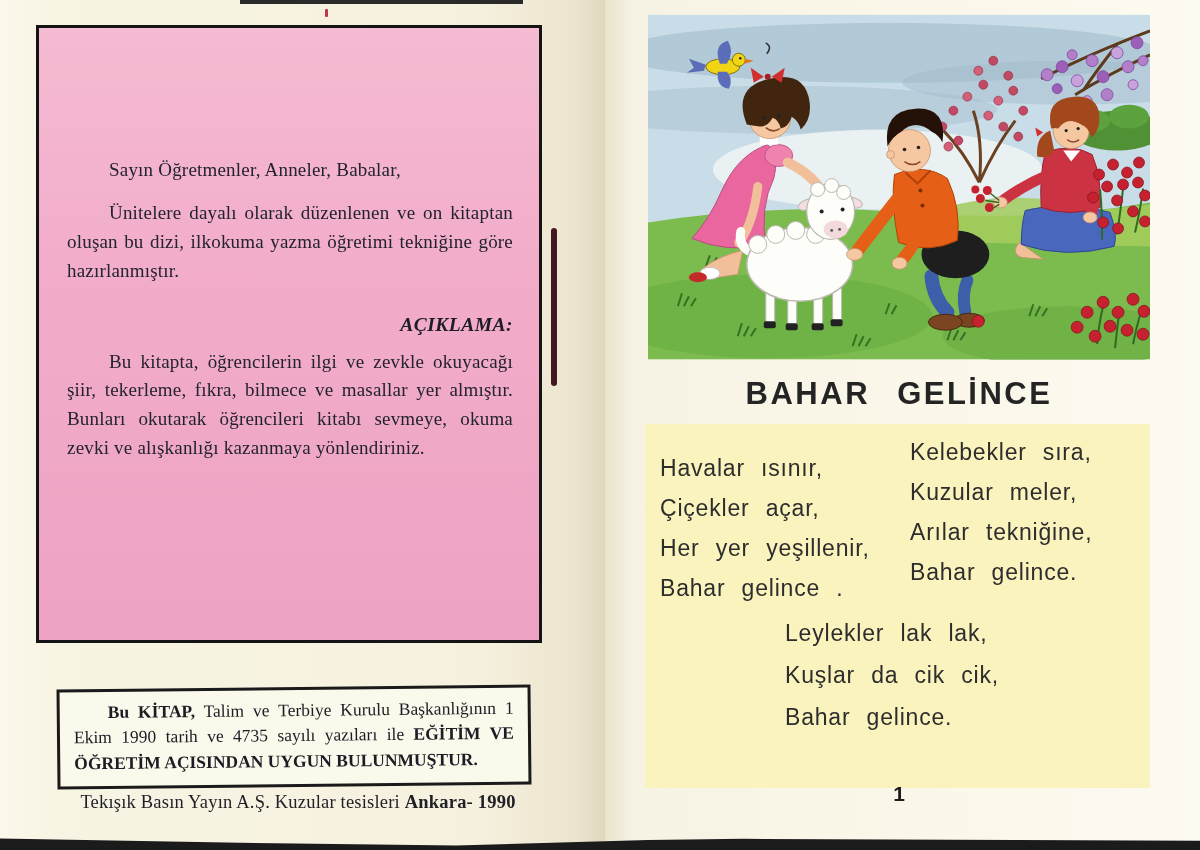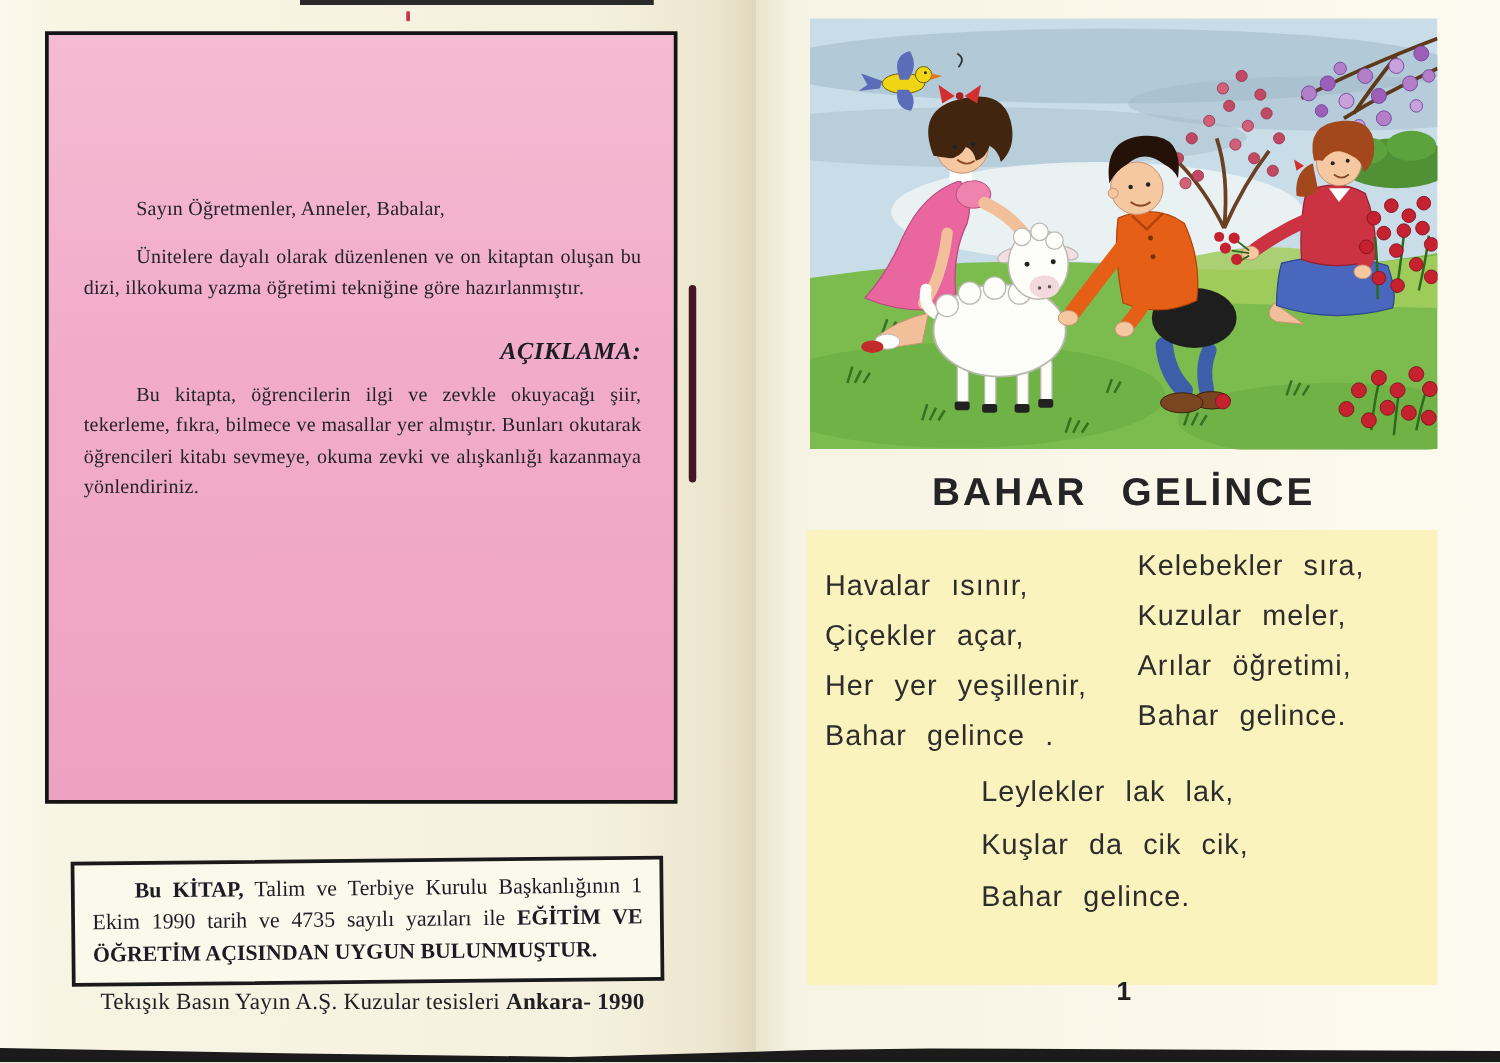--- a/index.html
+++ b/index.html
@@ -24,21 +24,21 @@
   .scan-spine-mark { position:absolute; left:551px; top:228px; width:6px; height:158px; background:#451722; border-radius:3px; }
   .scan-dot { position:absolute; left:325px; top:9px; width:3px; height:8px; background:#C4374B; border-radius:1px; }
 
   .pink-box {
     position:absolute; left:36px; top:25px; width:506px; height:618px; box-sizing:border-box;
     background:linear-gradient(180deg,#F5BBD3 0%,#F2ADCA 38%,#EEA2C3 100%);
     border:3px solid #141414;
     padding:128px 26px 0 28px;
   }
   .pink-box p {
-    margin:0 0 14px; font-size:16px; line-height:1.52; color:#232330;
+    margin:0 0 14px; font-size:19px; line-height:1.52; color:#232330;
     text-align:justify; text-indent:42px; letter-spacing:0.2px;font-family:Liberation Serif, serif;
   }
   .pink-heading {
     margin:28px 0 12px; font-size:19.5px; font-weight:bold; font-style:italic;
     text-indent:42px; color:#1D1D28; letter-spacing:0.5px;text-align:right;
   }
 
   .approval-box {
     position:absolute; left:57px; top:687px; width:474px; box-sizing:border-box;
     border:3px solid #1A1A1A; background:#FBF8EC;
@@ -321,21 +321,21 @@
 <div class="poem-col col1">
   <div class="line">Havalar ısınır,</div>
   <div class="line">Çiçekler açar,</div>
   <div class="line">Her yer yeşillenir,</div>
   <div class="line">Bahar gelince .</div>
 </div>
 
 <div class="poem-col col2">
   <div class="line">Kelebekler sıra,</div>
   <div class="line">Kuzular meler,</div>
-  <div class="line">Arılar öğretimi,</div>
+  <div class="line">Arılar tekniğine,</div>
   <div class="line">Bahar gelince.</div>
 </div>
 
 <div class="stanza2">
   <div class="line">Leylekler lak lak,</div>
   <div class="line">Kuşlar da cik cik,</div>
   <div class="line">Bahar gelince.</div>
 </div>
 
 <div class="page-number">1</div>

